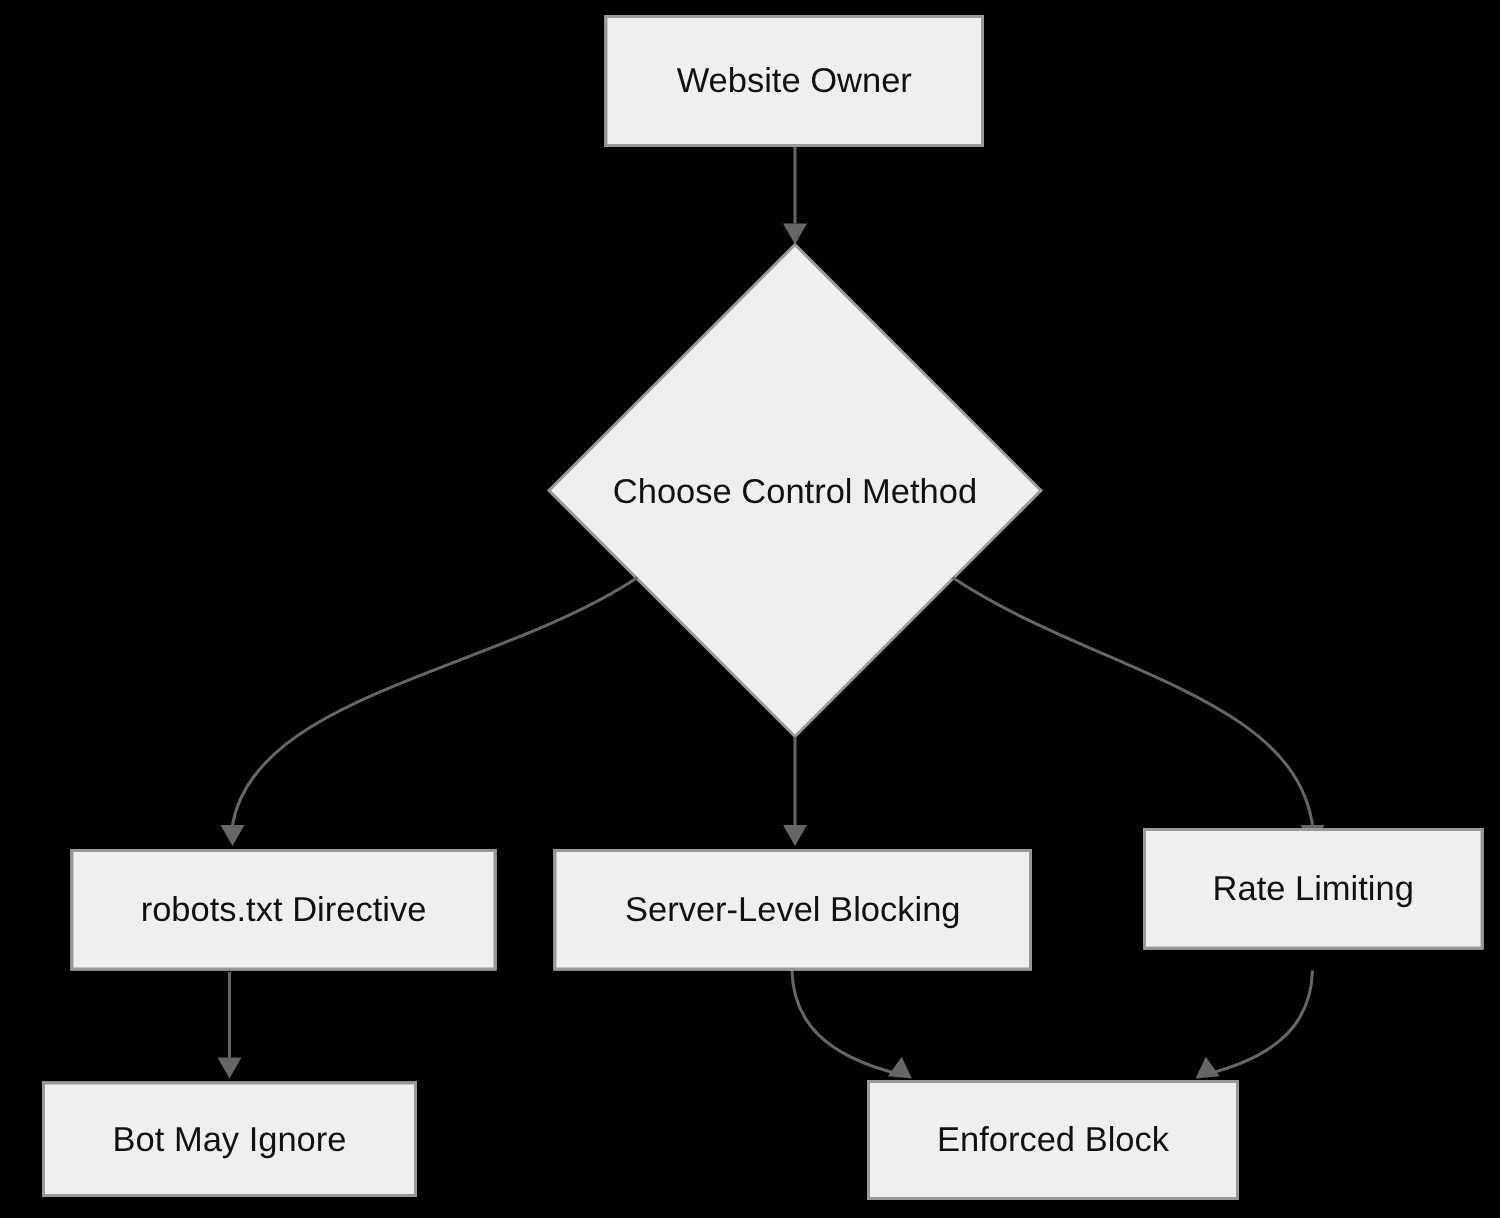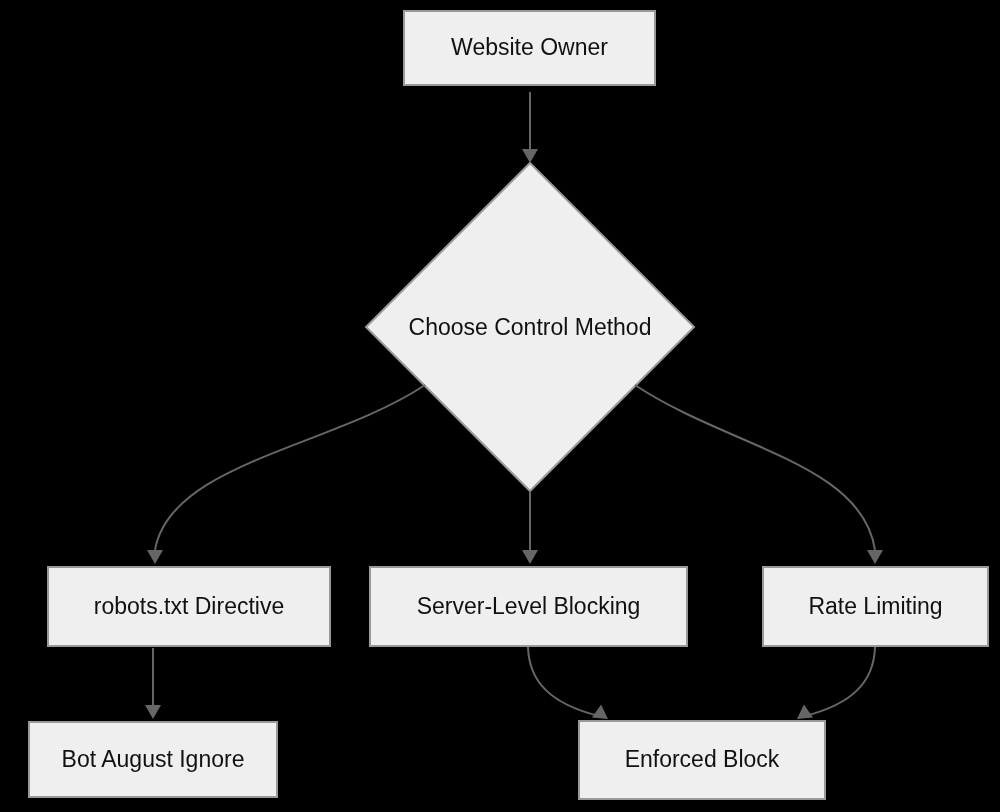--- a/index.html
+++ b/index.html
@@ -55,24 +55,24 @@
     display: flex;
     align-items: center;
     justify-content: center;
     color: var(--text-color, #111111);
     font-size: 23px;
     text-align: left;
     white-space: nowrap;
     pointer-events: none;
   }
   
-  .n-website-owner { left: 403px; top: 10px;  width: 253px; height: 76px; }
+  .n-website-owner { left: 403px; top: 10px;  width: 253px; height: 88px; }
   .n-robots        { left: 12px;  top: 566px; width: 284px; height: 81px; margin-left: 35px; }
   .n-server        { left: 369px; top: 566px; width: 319px; height: 81px; text-align: right; }
-  .n-rate          { left: 762px; top: 566px; width: 227px; height: 81px; }
+  .n-rate          { left: 762px; top: 552px; width: 227px; height: 81px; }
   .n-bot           { left: 28px;  top: 721px; width: 250px; height: 77px; }
   .n-enforced      { left: 578px; top: 720px; width: 248px; height: 80px; }
   .n-choose-label  { left: 366px; top: 163px; width: 328px; height: 328px; }
 </style>
 </head>
 <body>
 
 <div class="canvas">
 
   <svg class="layer" viewBox="0 0 1000 812" xmlns="http://www.w3.org/2000/svg">
@@ -118,17 +118,17 @@
   <div class="node n-website-owner">Website Owner</div>
 
   <div class="diamond-label n-choose-label">Choose Control Method</div>
 
   <div class="node n-robots">robots.txt Directive</div>
 
   <div class="node n-server">Server-Level Blocking</div>
 
   <div class="node n-rate">Rate Limiting</div>
 
-  <div class="node n-bot">Bot August Ignore</div>
+  <div class="node n-bot">Bot May Ignore</div>
 
   <div class="node n-enforced">Enforced Block</div>
 
 </div>
 
 </body></html>

